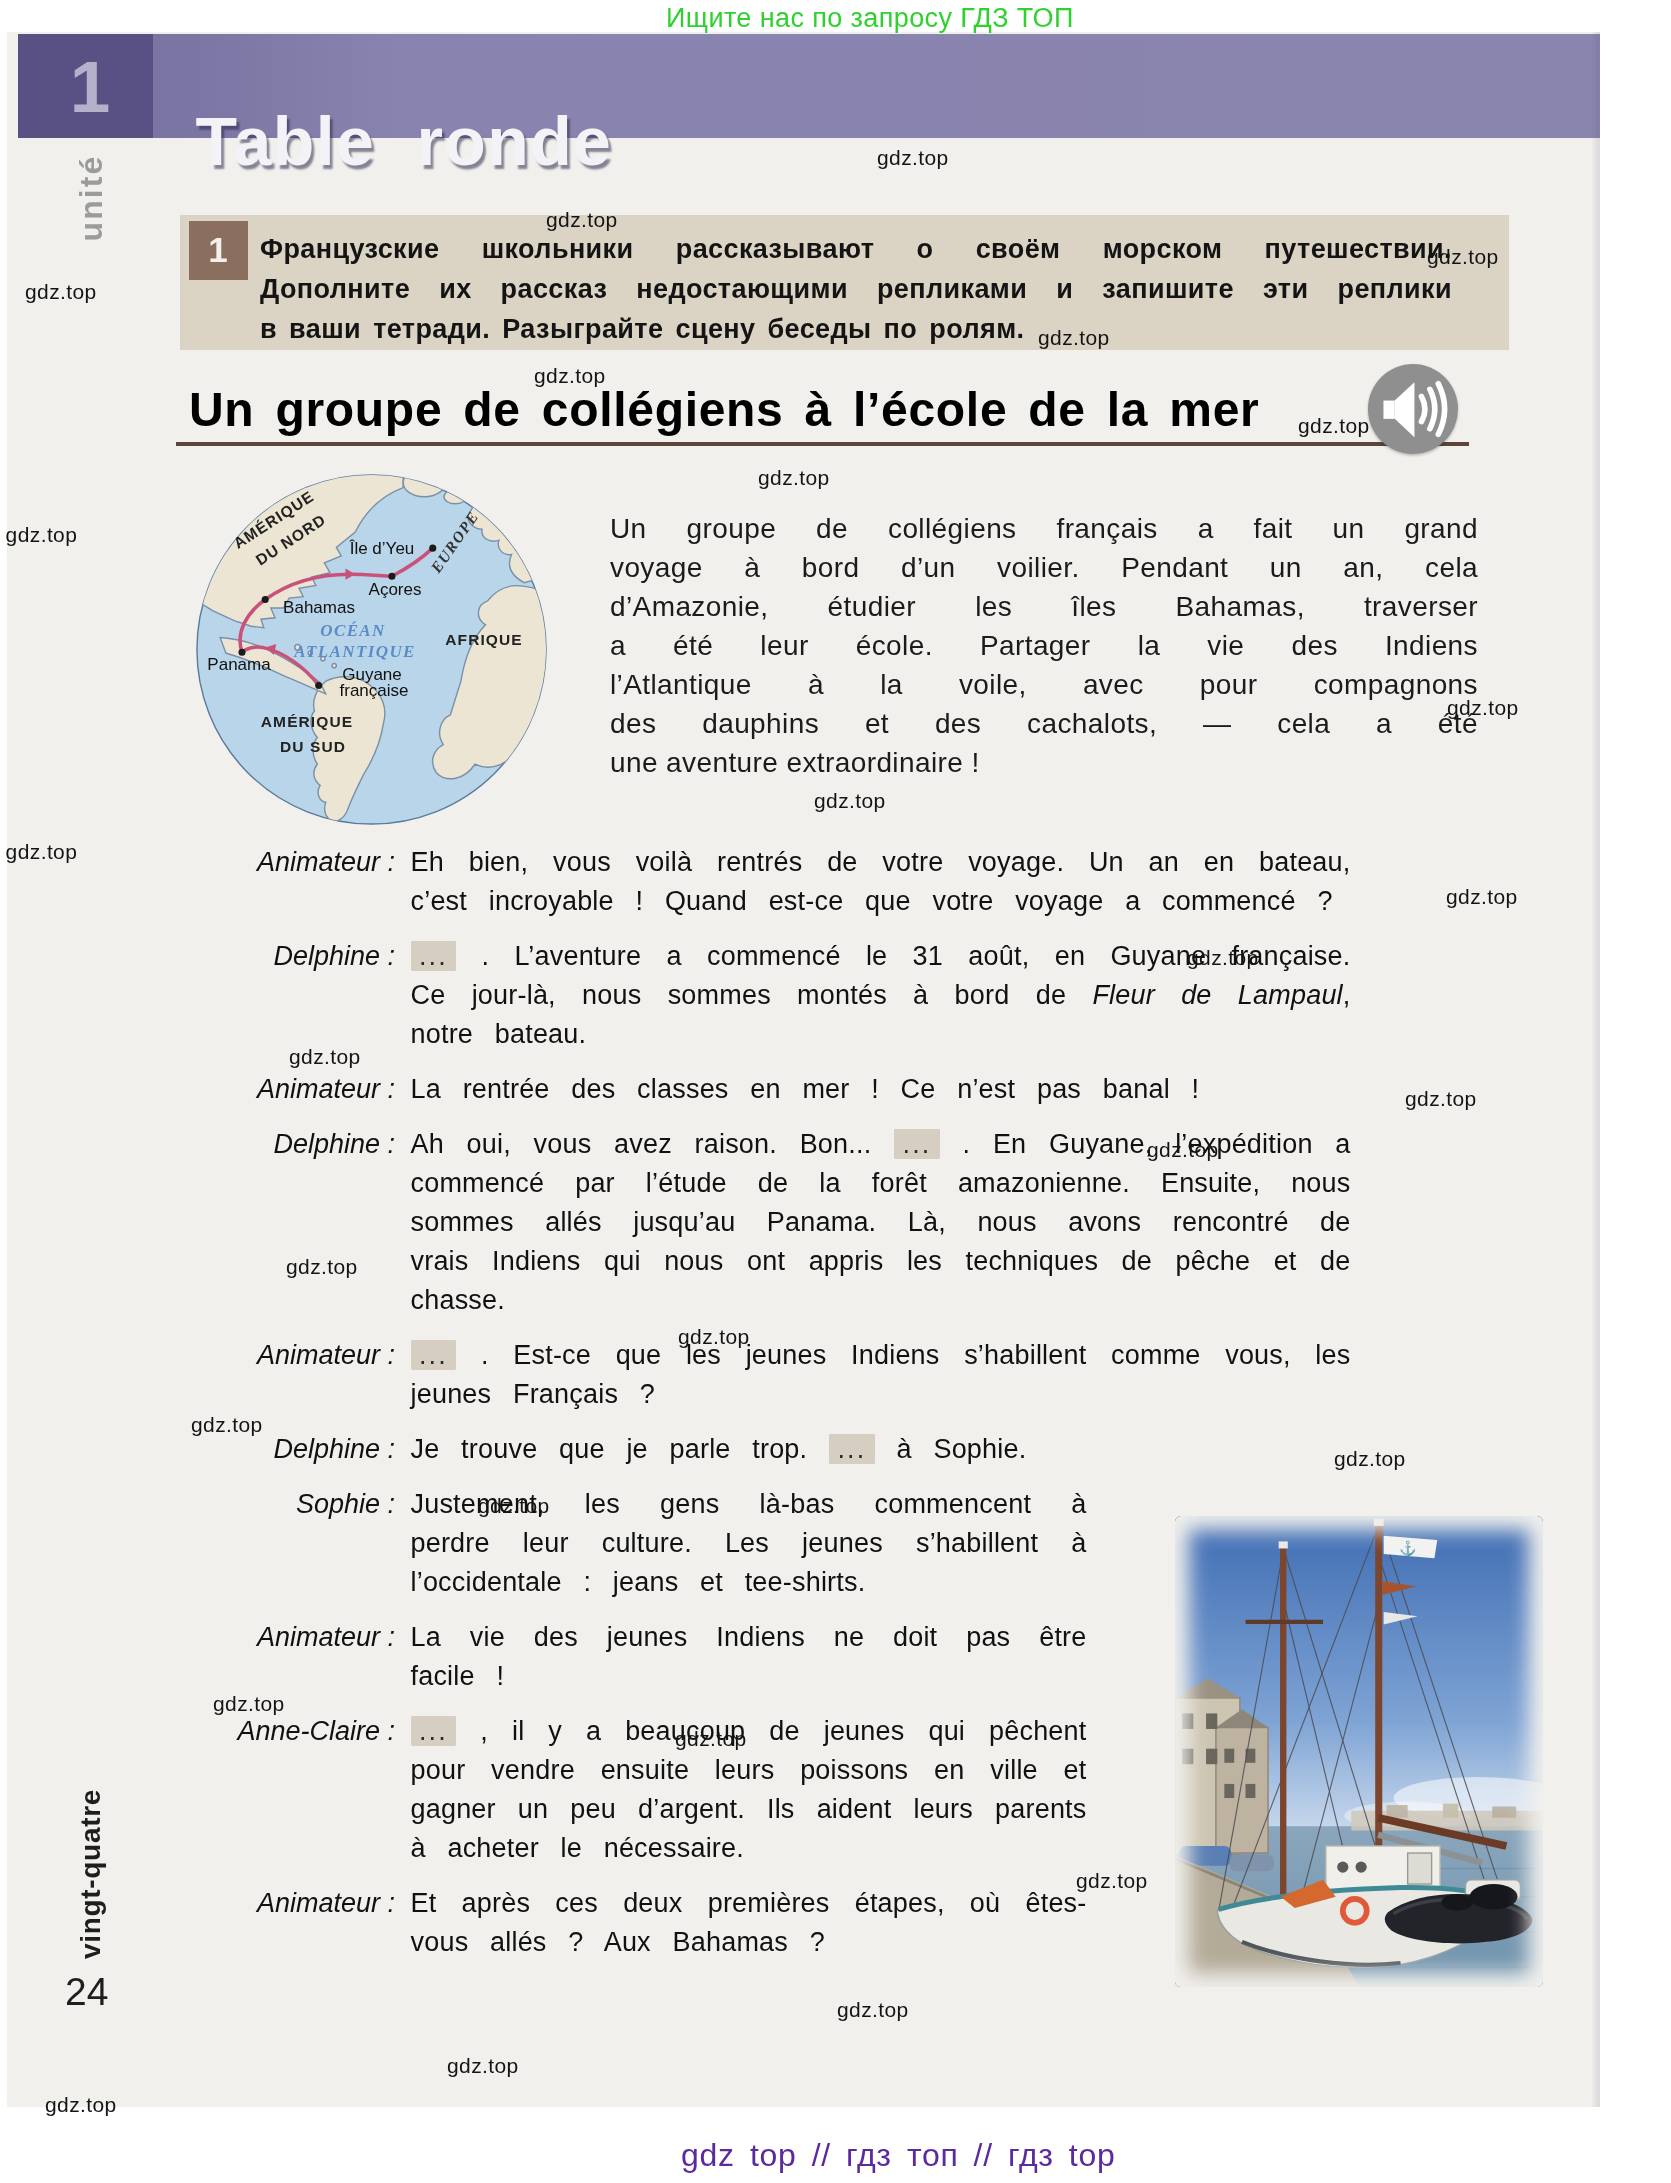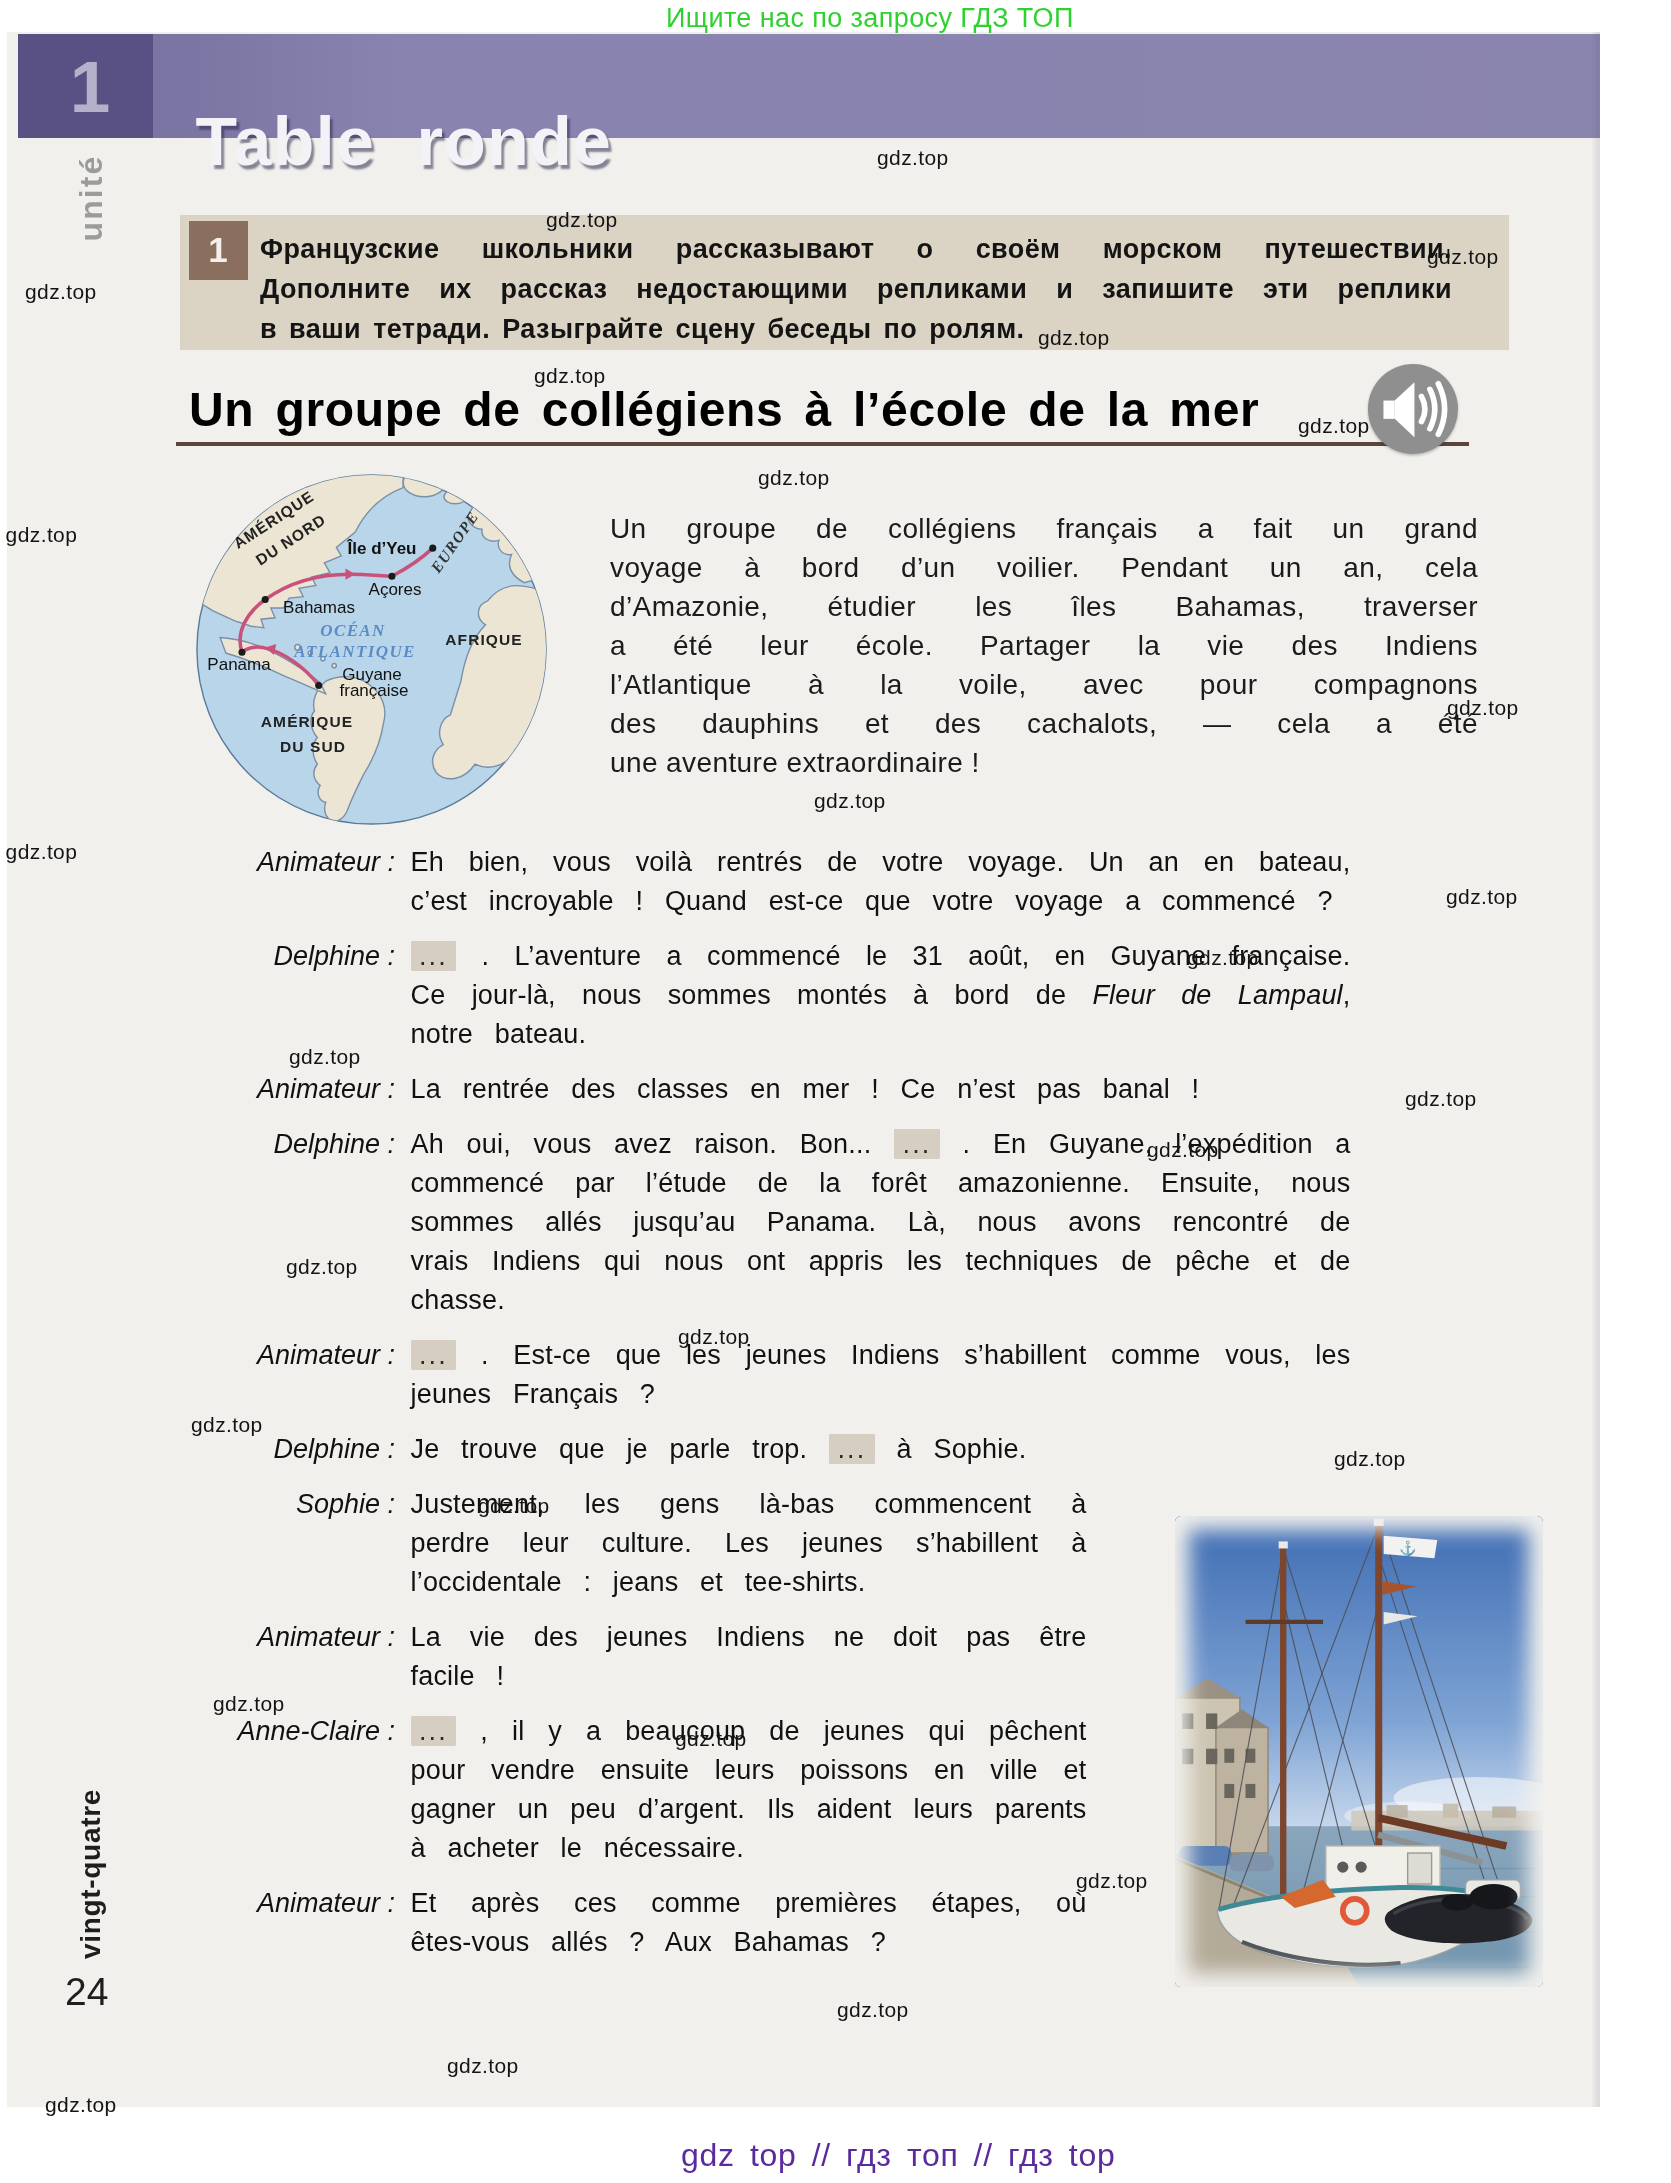--- a/index.html
+++ b/index.html
@@ -156,21 +156,21 @@
         <circle cx="180" cy="306" r="5"></circle>
           <circle cx="71" cy="259" r="5"></circle>
           <circle cx="104" cy="184" r="5"></circle>
         <circle cx="284" cy="151" r="5"></circle>
           <circle cx="342" cy="111" r="5"></circle>
       </g>
     </svg>
     <div>
         <span class="ml m-land" style="left: 82px; top: 50px; transform: translate(-50%, -50%) rotate(-33deg);">AMÉRIQUE</span>
         <span class="ml m-land" style="left: 99px; top: 70px; transform: translate(-50%, -50%) rotate(-33deg);">DU NORD</span>
-        <span class="ml m-place" style="left: 190px; top: 79px; font-weight: bold;">Île d’Yeu</span>
+        <span class="ml m-place" style="left: 190px; top: 79px;">Île d’Yeu</span>
         <span class="ml m-euro" style="left: 263px; top: 72px; transform: translate(-50%, -50%) rotate(-55deg);">EUROPE</span>
         <span class="ml m-place" style="left: 203px; top: 120px;">Açores</span>
         <span class="ml m-place" style="left: 127px; top: 138px;">Bahamas</span>
         <span class="ml m-ocean" style="left: 161px; top: 161px;">OCÉAN</span>
         <span class="ml m-ocean" style="left: 163px; top: 182px;">ATLANTIQUE</span>
         <span class="ml m-land" style="left: 292px; top: 170px;">AFRIQUE</span>
         <span class="ml m-place" style="left: 47px; top: 195px;">Panama</span>
         <span class="ml m-place" style="left: 180px; top: 205px;">Guyane</span>
         <span class="ml m-place" style="left: 182px; top: 221px;">française</span>
         <span class="ml m-land" style="left: 115px; top: 252px;">AMÉRIQUE</span>
@@ -220,21 +220,21 @@
       <div class="entry narrow">
         <div class="name">Animateur :</div>
         <div class="body">La vie des jeunes Indiens ne doit pas être facile !</div>
       </div>
       <div class="entry narrow">
         <div class="name">Anne-Claire :</div>
         <div class="body"><span class="gap">...</span> , il y a beaucoup de jeunes qui pêchent pour vendre ensuite leurs poissons en ville et gagner un peu d’argent. Ils aident leurs parents à acheter le nécessaire.</div>
       </div>
       <div class="entry narrow">
         <div class="name">Animateur :</div>
-        <div class="body">Et après ces comme premières étapes, où êtes-vous allés ? Aux Bahamas ?</div>
+        <div class="body">Et après ces deux premières étapes, où êtes-vous allés ? Aux Bahamas ?</div>
       </div>
     </div>
 
   <div class="photo">
     <svg width="368" height="471" viewBox="0 0 522 668">
       <defs>
         <linearGradient id="sky" x1="0" y1="0" x2="0" y2="1">
           <stop offset="0" stop-color="#3f6db3"></stop>
             <stop offset=".65" stop-color="#7ea3d4"></stop>
             <stop offset="1" stop-color="#c7d8ec"></stop>

